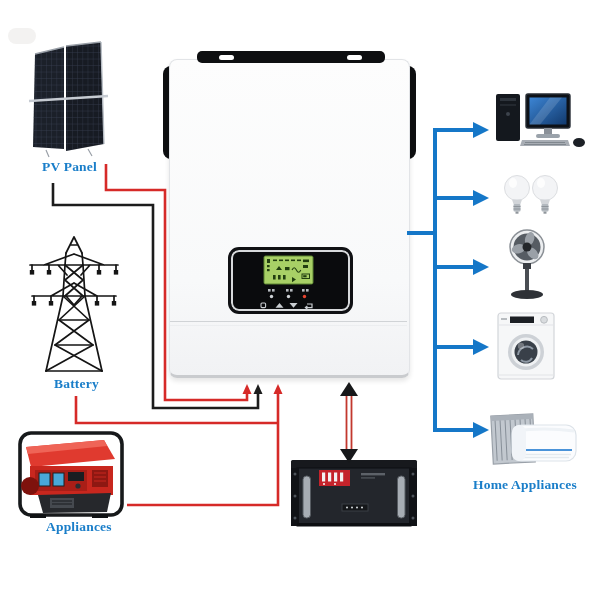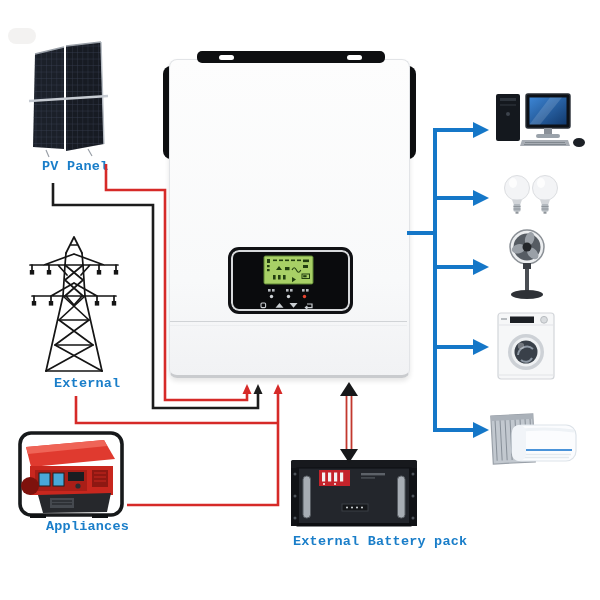--- a/index.html
+++ b/index.html
@@ -5,21 +5,21 @@
   :root{
     --label-blue:#1a7ec9;
     --arrow-blue:#1577c8;
     --wire-red:#d62a28;
     --wire-black:#1c1c1c;
     --lcd-green:#a8d066;
   }
   html,body{margin:0;padding:0;background:#fff;}
   .stage{
     position:relative;width:600px;height:600px;background:#ffffff;overflow:hidden;
-    font-family:Liberation Mono, monospace;
+    font-family:Liberation Serif, serif;
   }
   .abs{position:absolute;}
   .lbl{
     position:absolute;color:var(--label-blue);font-weight:bold;
     font-size:13.5px;letter-spacing:.2px;white-space:nowrap;
   }
   .smudge{position:absolute;left:8px;top:28px;width:28px;height:16px;background:#edebe9;border-radius:8px;opacity:.65;}
   
   .inv-bracket{position:absolute;left:197px;top:51px;width:188px;height:12px;background:#0e0f11;border-radius:5px;}
   .inv-slot{position:absolute;top:3.5px;width:15px;height:5px;background:#fff;border-radius:3px;}
@@ -81,21 +81,21 @@
       <rect x="5.8" y="38" width="4.4" height="4.6"></rect>
         <rect x="22.8" y="38" width="4.4" height="4.6"></rect>
       <rect x="72.8" y="38" width="4.4" height="4.6"></rect>
         <rect x="89.8" y="38" width="4.4" height="4.6"></rect>
       <rect x="7.8" y="69" width="4.4" height="4.6"></rect>
         <rect x="24.8" y="69" width="4.4" height="4.6"></rect>
       <rect x="70.8" y="69" width="4.4" height="4.6"></rect>
         <rect x="87.8" y="69" width="4.4" height="4.6"></rect>
     </g>
   </svg>
-  <div class="lbl" style="left:54px;top:376px">External</div>
+  <div class="lbl" style="left:54px;top:376px">Battery</div>
 
   <svg class="abs" style="left:14px;top:428px" width="118" height="94" viewBox="0 0 118 94">
     <rect x="6" y="5" width="102" height="82" rx="11" fill="none" stroke="#17191b" stroke-width="3.6"></rect>
     <polygon points="12,19 90,12 101,31 17,39" fill="#e03a2f"></polygon>
     <polygon points="12,19 90,12 93,18 14,26" fill="#ef6457"></polygon>
     <rect x="16" y="38" width="83" height="29" fill="#c8271e"></rect>
     <rect x="21" y="42" width="52" height="21" fill="#a91e17"></rect>
     <rect x="25" y="45" width="11" height="13" fill="#49a8d8" stroke="#1d2124" stroke-width="1"></rect>
     <rect x="39" y="45" width="11" height="13" fill="#49a8d8" stroke="#1d2124" stroke-width="1"></rect>
     <rect x="54" y="44" width="16" height="9" fill="#1a1d21"></rect>
@@ -201,21 +201,20 @@
     <rect x="73" y="21" width="14" height="1.8" fill="#5a6067" opacity=".6"></rect>
     <g>
       <rect x="54" y="48" width="26" height="7" fill="#15171a" stroke="#3a3f45" stroke-width="1"></rect>
       <circle cx="59" cy="51.5" r="1" fill="#d7dadd"></circle>
         <circle cx="64" cy="51.5" r="1" fill="#d7dadd"></circle>
       <circle cx="69" cy="51.5" r="1" fill="#d7dadd"></circle>
         <circle cx="74" cy="51.5" r="1" fill="#d7dadd"></circle>
     </g>
     <rect x="9" y="67" width="114" height="3" fill="#0c0e11"></rect>
   </svg>
-  <div class="lbl" style="left:293px;top:534px">External Battery pack</div>
 
   <svg class="abs" style="left:492px;top:90px" width="96" height="58" viewBox="0 0 96 58">
     <defs>
       <linearGradient id="scr" x1="0" y1="0" x2="1" y2="1">
         <stop offset="0" stop-color="#3c85d4"></stop>
           <stop offset="1" stop-color="#123a6e"></stop>
       </linearGradient>
     </defs>
     <rect x="4" y="4" width="24" height="47" rx="2" fill="#14181e"></rect>
     <rect x="8" y="8" width="16" height="3" fill="#2e343c"></rect>
@@ -285,20 +284,21 @@
       <rect x="8" y="11" width="42" height="5" fill="#aab1b9"></rect>
     </g>
     <g>
       <rect x="28" y="21" width="64" height="36" rx="10" fill="#fbfcfe" stroke="#dde3e9" stroke-width="1.2"></rect>
       <path d="M30,27 q30,-4 60,0" stroke="#eef2f6" stroke-width="3" fill="none"></path>
       <path d="M33,46 H88" stroke="#4a93d9" stroke-width="1.8"></path>
       <path d="M34,50.5 H87 M36,53.5 H85" stroke="#e4e9ee" stroke-width="1.4"></path>
       <rect x="28" y="21" width="14" height="36" rx="7" fill="#f1f4f8"></rect>
     </g>
   </svg>
+  <div class="lbl" style="left:473px;top:477px">Home Appliances</div>
 
   <svg class="abs" style="left:0;top:0;pointer-events:none" width="600" height="600" viewBox="0 0 600 600">
 
     <path d="M53,183 L53,205 L153,205 L153,408 L258,408 L258,393" fill="none" stroke="var(--wire-black)" stroke-width="2.6"></path>
     <polygon points="258,384 253.5,394 262.5,394" fill="var(--wire-black)"></polygon>
 
     <path d="M106,164 L106,190 L165,190 L165,400 L247,400 L247,393" fill="none" stroke="var(--wire-red)" stroke-width="2.6"></path>
     <polygon points="247,384 242.5,394 251.5,394" fill="var(--wire-red)"></polygon>
 
     <path d="M76,396 L76,423 L278,423" fill="none" stroke="var(--wire-red)" stroke-width="2.6"></path>

